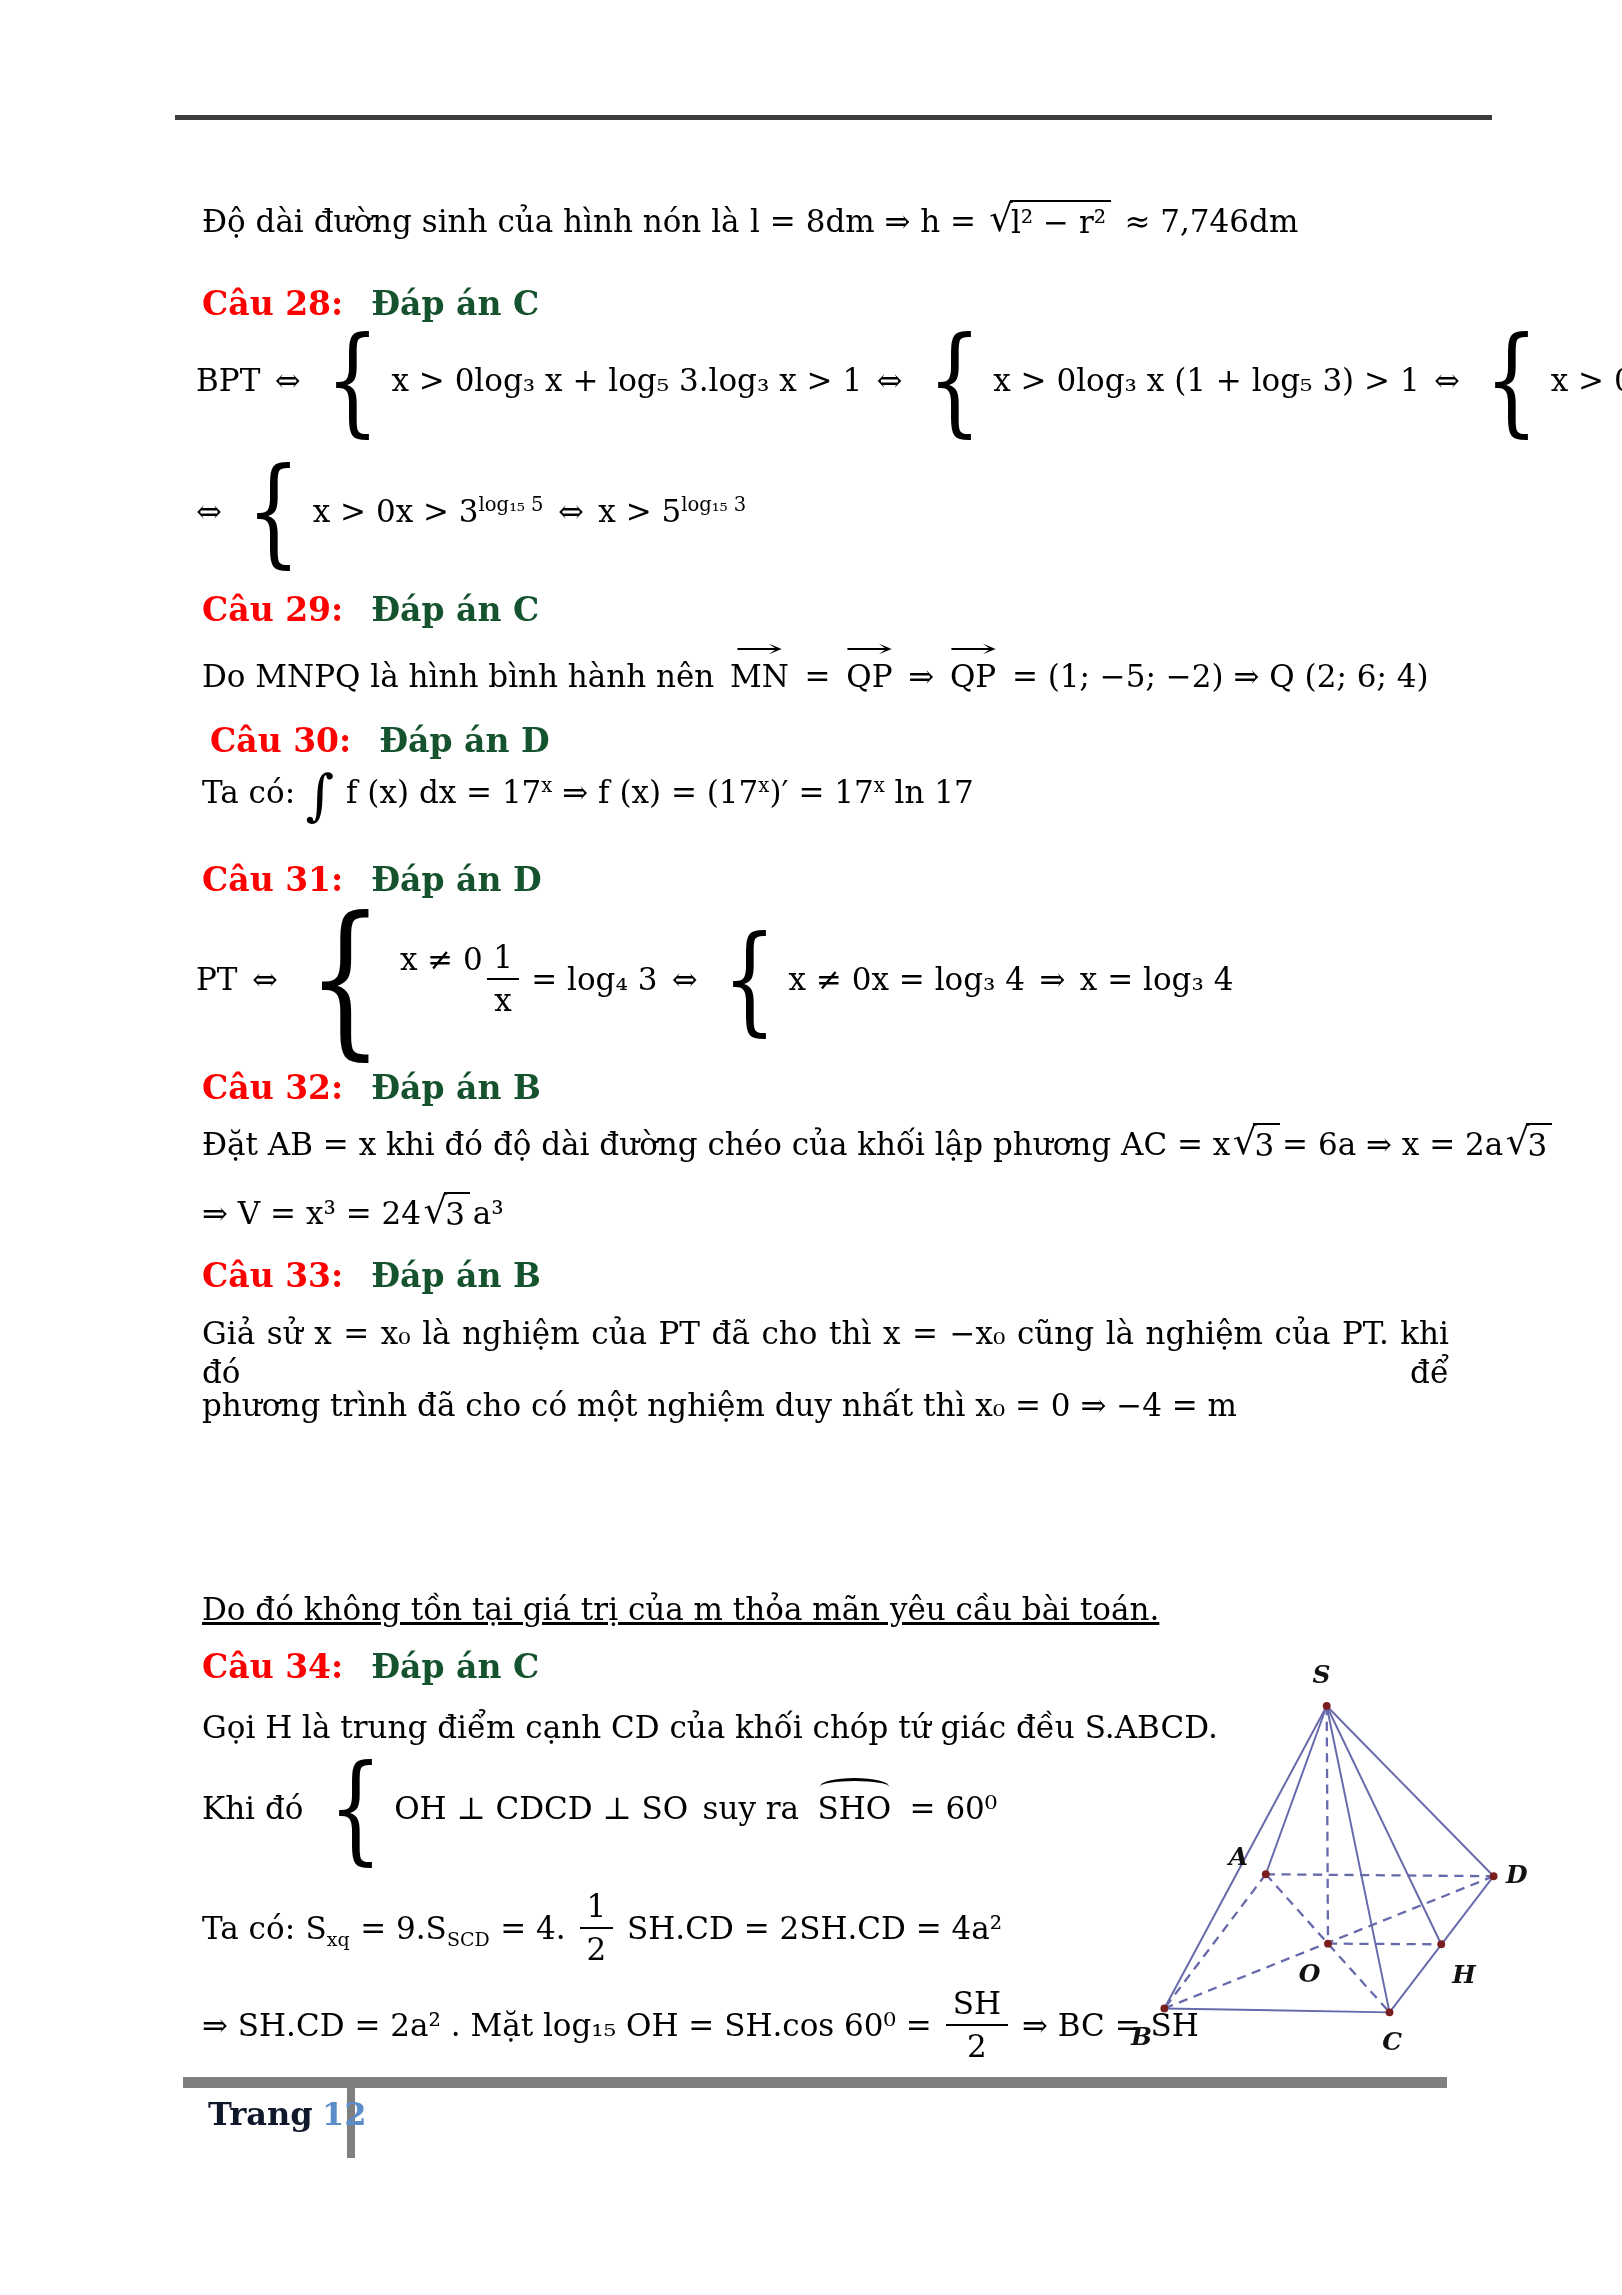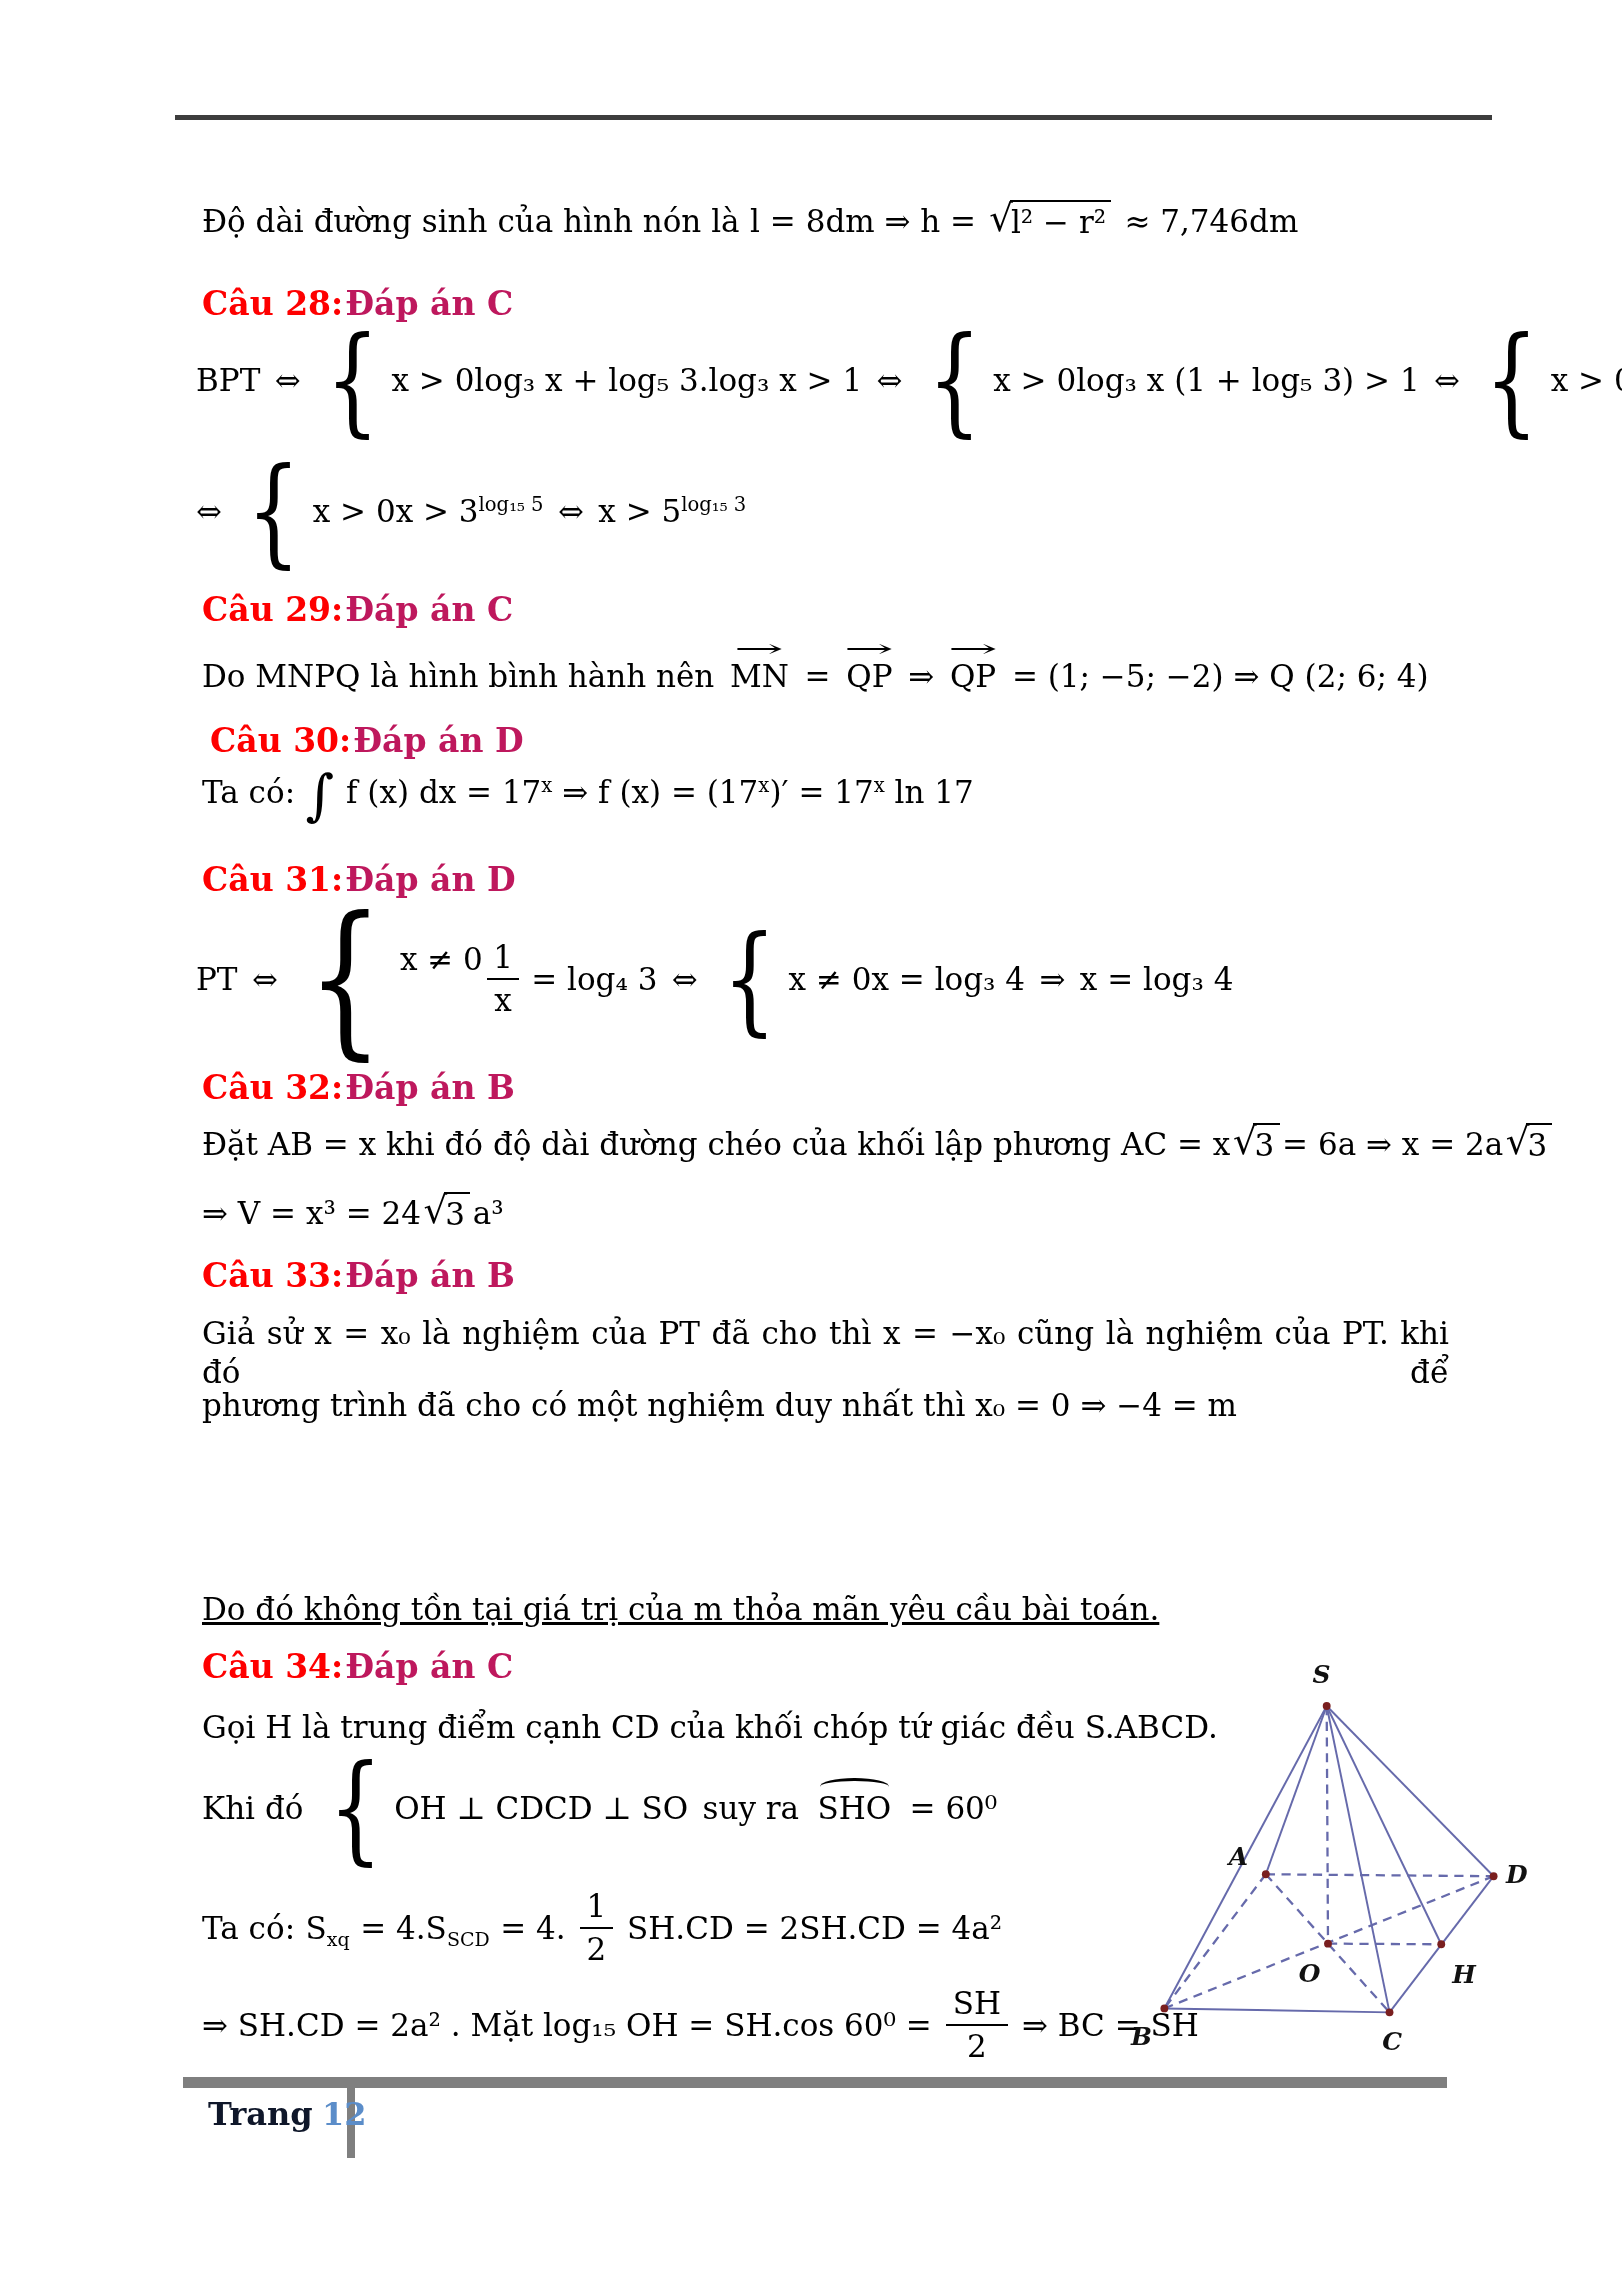--- a/index.html
+++ b/index.html
@@ -3,21 +3,21 @@
 <meta charset="utf-8">
 <style>
   html,body{margin:0;padding:0;background:#ffffff;}
   .page{position:relative;width:1623px;height:2295px;background:#ffffff;overflow:hidden;
         font-family:"DejaVu Serif","Liberation Serif",serif;color:#000;font-size:31px;line-height:1.25;}
   .abs{position:absolute;}
   .nowrap{white-space:nowrap;}
   .rule-top{background:#3d3d3d;}
   .heading{font-weight:bold;font-size:33px;white-space:nowrap;}
   .hred{color:#fe0000;}
-  .hblue{color:#be185d;margin-left:2px;}
+  .hblue{color:#14532d;margin-left:28px;}
   .mrow{display:flex;align-items:center;white-space:nowrap;}
   .g16{column-gap:10.5px;}
   .g22{column-gap:14.4px;}
   .sys{display:inline-flex;align-items:center;}
   .rows{display:inline-flex;flex-direction:row;row-gap:19.6px;text-align:left;}
   .rows>span,.rows>.inrow{line-height:1.1;}
   .brace{font-size:118px;line-height:.85;transform:scaleX(.72);margin-right:1.3px;}
   .brace.lg{font-size:167px;}
   .bracket{font-size:124px;line-height:.85;transform:scaleX(.62);margin-right:2.6px;}
   .inrow{display:inline-flex;align-items:center;column-gap:7.9px;}
@@ -213,21 +213,21 @@
       </span>
     </span>
     <span>suy ra</span>
     <span class="hat">SHO</span>
     <span>= 60⁰</span>
   </div>
 
   <div class="abs mrow g16" style="left:202px;top:1891px;">
     <span>Ta có:</span>
     <span><span>S</span><sub class="idx">xq</sub></span>
-    <span><span>= 4.S</span><sub class="idx">SCD</sub></span>
+    <span><span>= 9.S</span><sub class="idx">SCD</sub></span>
     <span>= 4.</span>
     <span class="frac">
       <span class="num">1</span>
       <span class="den">2</span>
     </span>
     <span>SH.CD = 2SH.CD = 4a²</span>
   </div>
 
   <div class="abs mrow g16" style="left:202px;top:1988px;">
     <span>⇒ SH.CD = 2a² . Mặt log₁₅ OH = SH.cos 60⁰ =</span>

